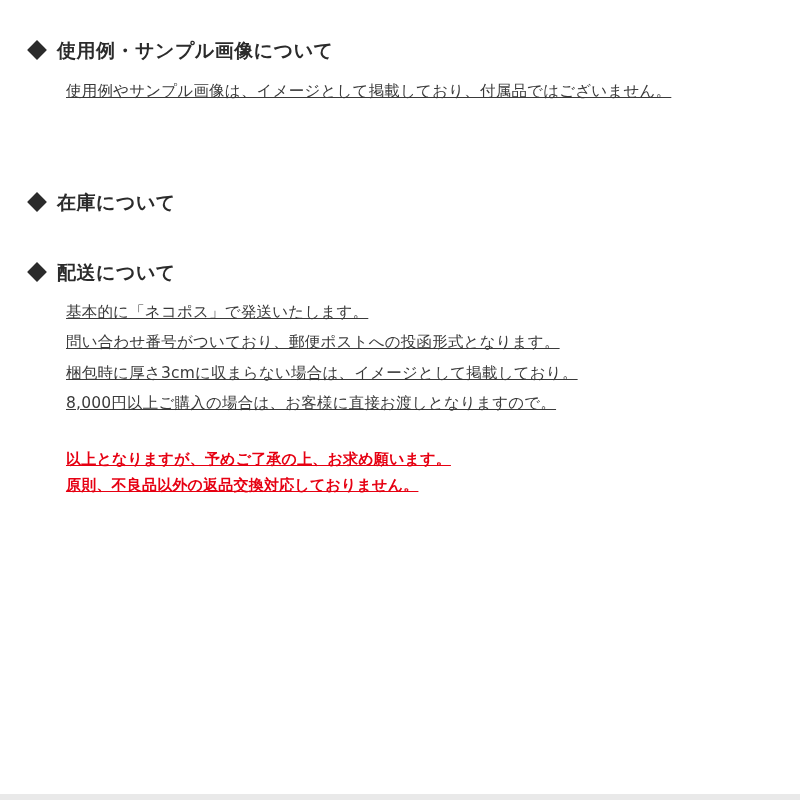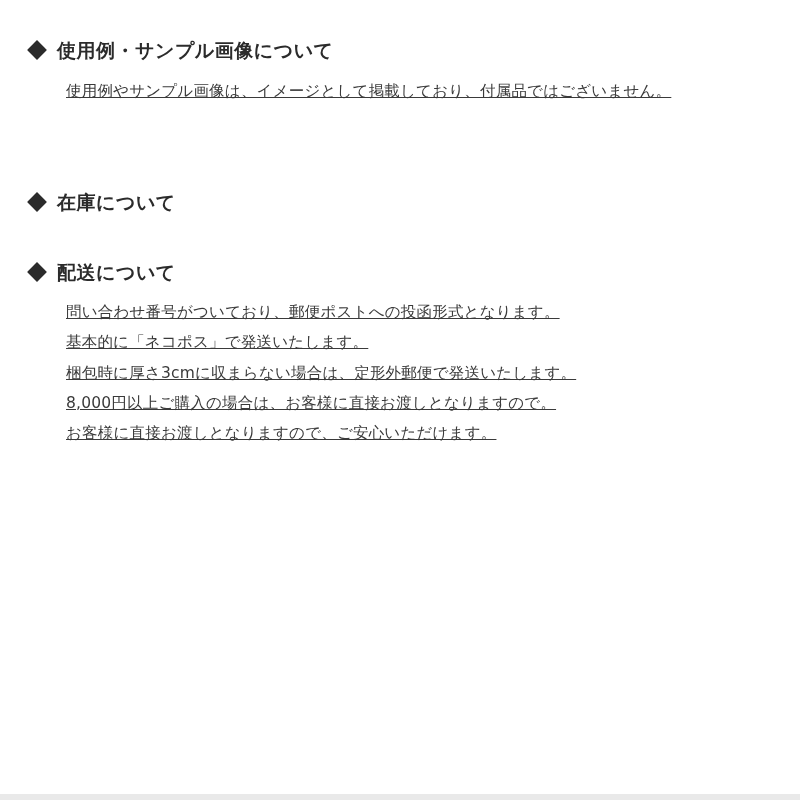--- a/index.html
+++ b/index.html
@@ -109,23 +109,26 @@
   </div>
 
   <div class="gap-3"></div>
 
   <div class="section">
     <div class="sec-heading">
       <span class="diamond"></span>
       <span class="htext">配送について</span>
     </div>
     <div class="body-lines">
+      <div class="line">基本的に「ネコポス」で発送いたします。</div>
       <div class="line">問い合わせ番号がついており、郵便ポストへの投函形式となります。</div>
-      <div class="line">基本的に「ネコポス」で発送いたします。</div>
-      <div class="line">梱包時に厚さ3cmに収まらない場合は、定形外郵便で発送いたします。</div>
+      <div class="line">梱包時に厚さ3cmに収まらない場合は、イメージとして掲載しており。</div>
       <div class="line">8,000円以上ご購入の場合は、お客様に直接お渡しとなりますので。</div>
-      <div class="line">お客様に直接お渡しとなりますので、ご安心いただけます。</div>
     </div>
   </div>
 
+  <div class="footnote">
+    <div class="line">以上となりますが、予めご了承の上、お求め願います。</div>
+    <div class="line">原則、不良品以外の返品交換対応しておりません。</div>
+  </div>
 
   <div class="bottom-rule"></div>
 </div>
 
 </body></html>

